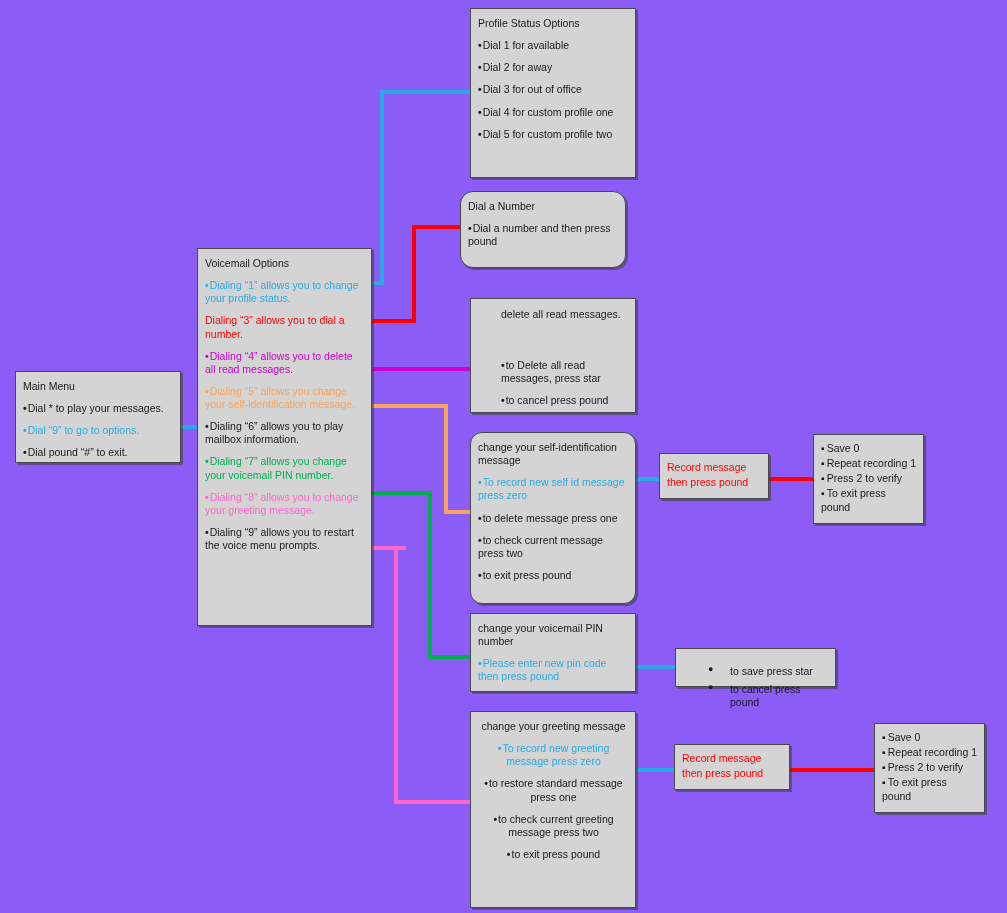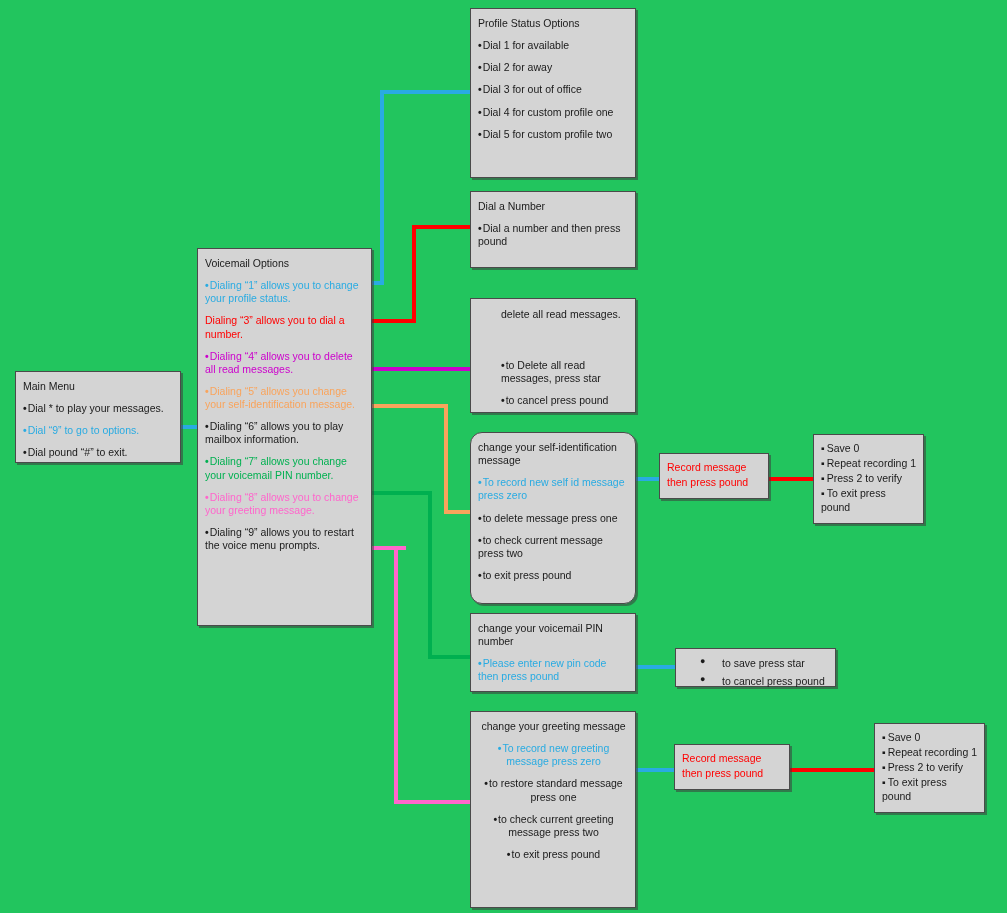--- a/index.html
+++ b/index.html
@@ -7,21 +7,21 @@
     padding: 0;
     background: #ffffff;
   }
   body {
     font-family: "Liberation Sans", sans-serif;
   }
   #canvas {
     position: relative;
     width: 1007px;
     height: 913px;
-    background: #22c55e;
+    background: #8b5cf6;
     overflow: hidden;
   }
   .box {
     position: absolute;
     background: #d4d4d4;
     border: 1px solid #4a4a4a;
     box-sizing: border-box;
     box-shadow: 2px 2px 0 rgba(60,60,60,0.55);
     padding: 8px 6px 8px 7px;
     font-size: 10.5px;
@@ -53,21 +53,21 @@
   .c-orange  { color: #F9A45C; }
   .c-green   { color: #00B050; }
   .c-pink    { color: #FF66CC; }
 
   
   .ln {
     position: absolute;
   }
   
   .dotlist {
-    margin: 0;
+    margin: 8px;
     padding: 0 0 0 22px;
     list-style: none;
   }
   .dotlist li {
     position: relative;
     margin-bottom: 5px;
     padding-left: 22px;
   }
   .dotlist li:last-child { margin-bottom: 0; }
   .dotlist li::before {
@@ -120,21 +120,21 @@
 
   <div class="box" style="left:470px; top:8px; width:166px; height:170px;">
     <div class="title">Profile Status Options</div>
     <p class="bul">Dial 1 for available</p>
     <p class="bul">Dial 2 for away</p>
     <p class="bul">Dial 3 for out of office</p>
     <p class="bul">Dial 4 for custom profile one</p>
     <p class="bul">Dial 5 for custom profile two</p>
   </div>
 
-  <div class="box" style="left:470px; top:191px; width:166px; height:77px;">
+  <div class="box" style="left:460px; top:191px; width:166px; height:77px;border-radius:13px;">
     <div class="title">Dial a Number</div>
     <p class="bul">Dial a number and then press pound</p>
   </div>
 
   <div class="box" style="left:470px; top:298px; width:166px; height:115px; padding-top:9px;padding-left:30px;">
     <div class="title" style="margin-bottom:38px;">delete all read messages.</div>
     <p class="bul">to Delete all read messages, press star</p>
     <p class="bul">to cancel press pound</p>
   </div>
 

